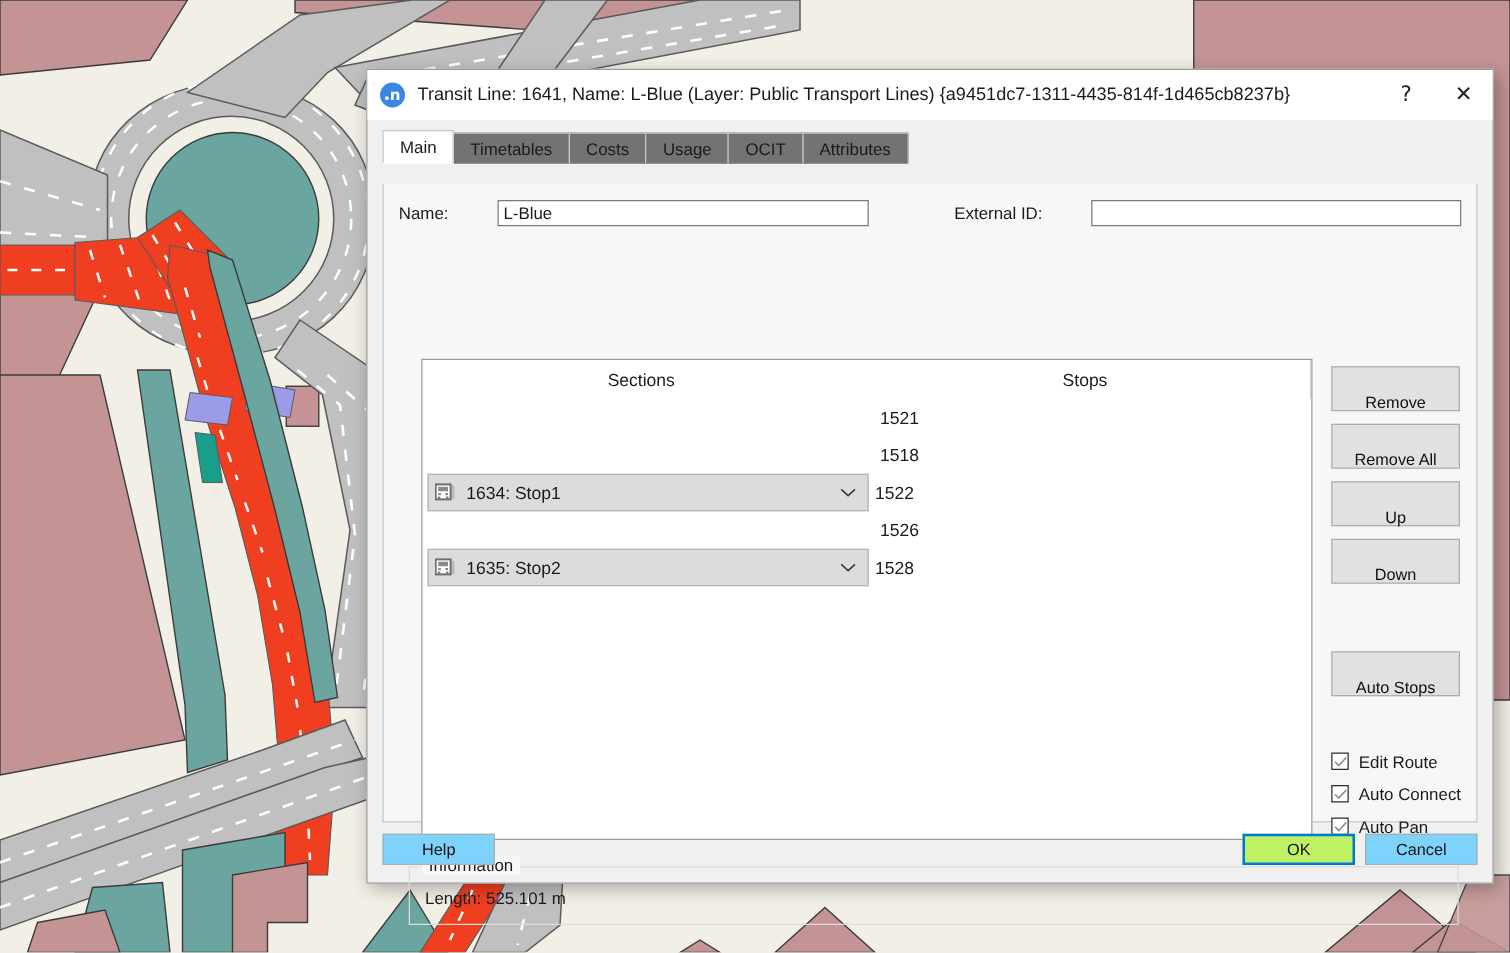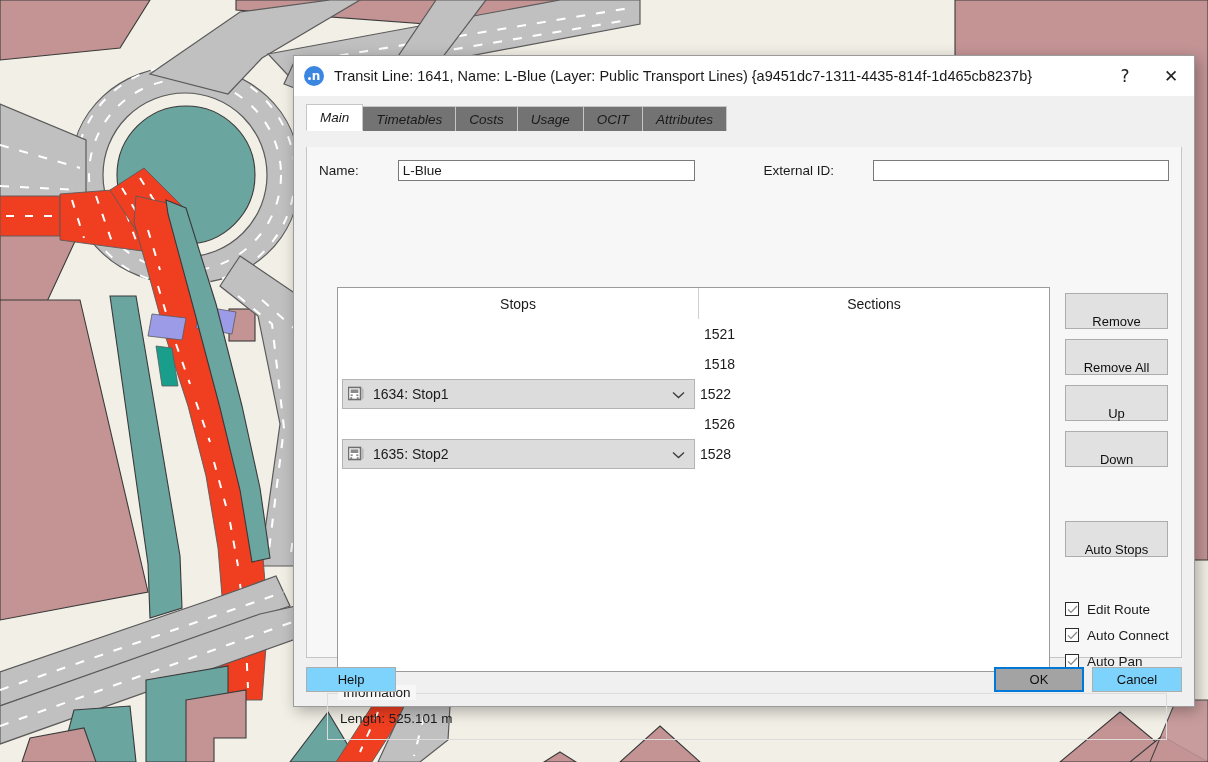--- a/index.html
+++ b/index.html
@@ -52,21 +52,21 @@
     width: 46px; height: 40px; display:flex; align-items:center; justify-content:center;
     font-size: 17px; color: #222; cursor: default;
     font-family: "DejaVu Sans", sans-serif;
   }
 
   
   .tabstrip {
     position: relative;
     height: 26px;
     margin: 9px 0 0 12px;
-    display: flex; align-items: flex-end; font-style: italic;
+    display: flex; align-items: flex-end;
   }
   .tab {
     height: 25px; line-height: 25px;
     padding: 0 13px;
     font-size: 13.5px; color: #1a1a1a;
     background: #737373; border: 1px solid #c6c6c6;
     border-bottom: none;
     margin-right: -1px;
     box-sizing: border-box;
     white-space: nowrap;
@@ -174,21 +174,21 @@
   
   .footer { position: absolute; left: 0; right: 0; bottom: 0; height: 48px; }
   .fbtn {
     position: absolute; height: 25px; width: 90px;
     background: #7dd3fc; border: 1px solid #adadad;
     font-size: 13px; color: #0f0f0f; cursor: default;
     font-family: "Liberation Sans", sans-serif;
     box-sizing: border-box; padding: 0; line-height: 23px;
   }
   #help-button   { left: 12px;  top: 9px; }
-  #ok-button     { right: 110px; top: 9px; border: 2px solid #0078d7; background:#a3a3a3; line-height:21px; }
+  #ok-button     { right: 110px; top: 9px; border: 2px solid #0078d7; background:#bef264; line-height:21px; }
   #cancel-button { right: 12px;  top: 9px; }
 </style>
 </head>
 <body>
 
 <div id="root">
 
   <div id="map">
     <svg viewBox="0 0 1208 762" xmlns="http://www.w3.org/2000/svg">
       <defs>
@@ -344,22 +344,22 @@
 
       <div class="row-name">
         <span class="lbl">Name:</span>
         <input class="txtin" id="name-input" type="text" value="L-Blue" style="">
         <span class="lbl" id="extid-label">External ID:</span>
         <input class="txtin" id="extid-input" type="text" value="" style="">
       </div>
 
       <div class="table-wrap">
         <div class="thead">
+          <div class="th sections">Sections</div>
           <div class="th stops">Stops</div>
-          <div class="th sections">Sections</div>
         </div>
         <div class="tbody">
 
           <div class="trow">
             <div class="cell-stop"></div>
             <div class="cell-sec">1521</div>
           </div>
 
           <div class="trow">
             <div class="cell-stop"></div>

